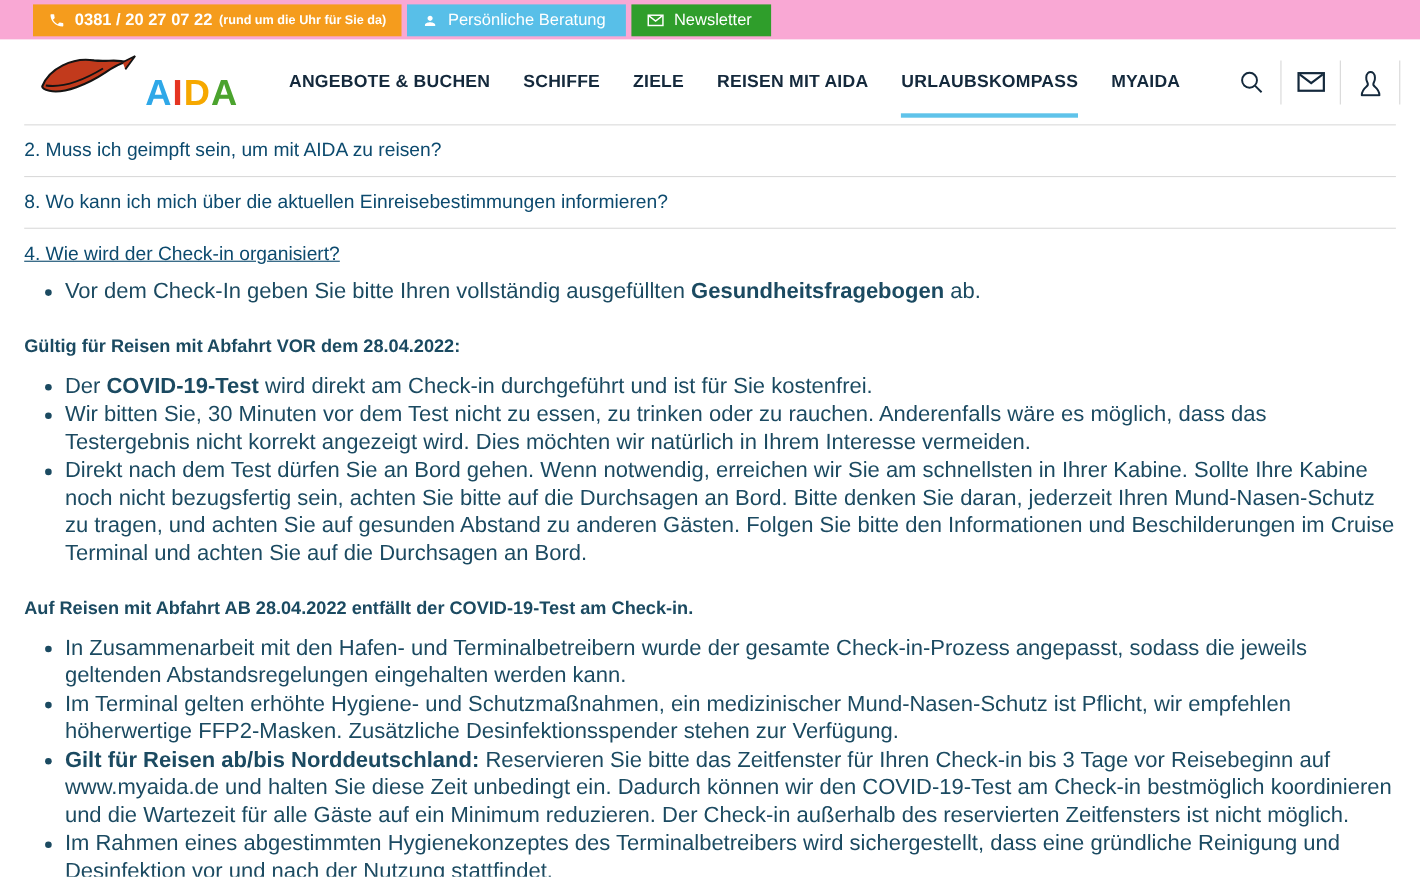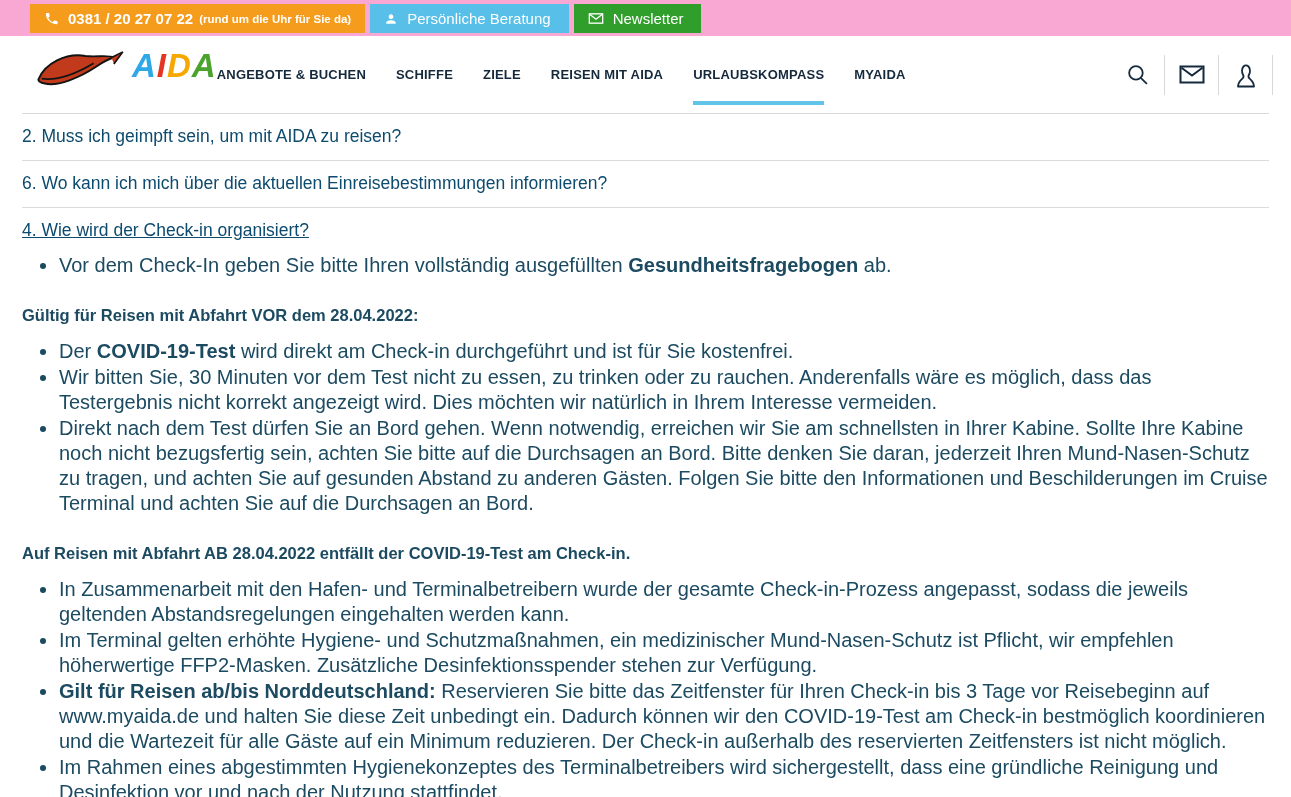--- a/index.html
+++ b/index.html
@@ -11,25 +11,25 @@
   .tb-btn { display:flex; align-items:center; height:29px; color:#fff; cursor:pointer; }
   .tb-btn .ic { display:flex; align-items:center; justify-content:center; margin:0 9px 0 14px; }
   .tb-phone { background:#F59C1D; padding-right:14px; }
   .tb-phone .num { font-weight:bold; font-size:15px; }
   .tb-phone .note { font-weight:bold; font-size:11.5px; margin-left:6px; }
   .tb-advice { background:#58BFE8; padding-right:18px; font-size:15px; }
   .tb-news { background:#2F9E2B; padding-right:18px; font-size:15px; }
 
   
   .header { display:flex; align-items:center; height:77px; padding:0 18px 0 30px; background:#fff; }
-  .logo { display:flex; align-items:flex-start; cursor:pointer;font-style:italic; }
+  .logo { display:flex; align-items:flex-end; margin-right:46px; cursor:pointer; }
   .logo-word { font-size:33px; font-weight:bold; letter-spacing:1px; margin-left:4px; }
   .logo-word span { display:inline-block; }
   .nav { display:flex; align-items:center; gap:30px; flex:1; }
-  .nav-item { position:relative; font-size:13px; font-weight:bold; color:#14293c;
+  .nav-item { position:relative; font-size:16px; font-weight:bold; color:#14293c;
     letter-spacing:.2px; padding:28px 0; cursor:pointer; white-space:nowrap; }
   .nav-item.active::after { content:""; position:absolute; left:0; right:0; bottom:5px; height:4px; background:#5FC3EA; }
   .hicons { display:flex; align-items:center; }
   .hicon { display:flex; align-items:center; justify-content:center; width:54px; height:40px;
     border-right:1px solid #d7d7d7; cursor:pointer; }
   .hicon svg { display:block; }
 
   
   .content { padding:0 22px; color:#1b4a61; }
   .faq-row { border-top:1px solid #dadada; padding:12px 0 13px; }
@@ -120,21 +120,21 @@
     </div>
   </div>
 </div>
 
 <div class="content">
 
   <div class="faq-row">
     <a class="faq-link">2. Muss ich geimpft sein, um mit AIDA zu reisen?</a>
   </div>
   <div class="faq-row">
-    <a class="faq-link">6. Wo kann ich mich über die aktuellen Einreisebestimmungen informieren?</a>
+    <a class="faq-link">8. Wo kann ich mich über die aktuellen Einreisebestimmungen informieren?</a>
   </div>
   <div class="faq-row">
     <a class="faq-link open">4. Wie wird der Check-in organisiert?</a>
 
     <div class="answer">
       <ul>
         <li><span>Vor dem Check-In geben Sie bitte Ihren vollständig ausgefüllten </span><span class="b">Gesundheitsfragebogen</span><span> ab.</span></li>
       </ul>
 
       <p class="answer-heading">Gültig für Reisen mit Abfahrt VOR dem 28.04.2022:</p>

